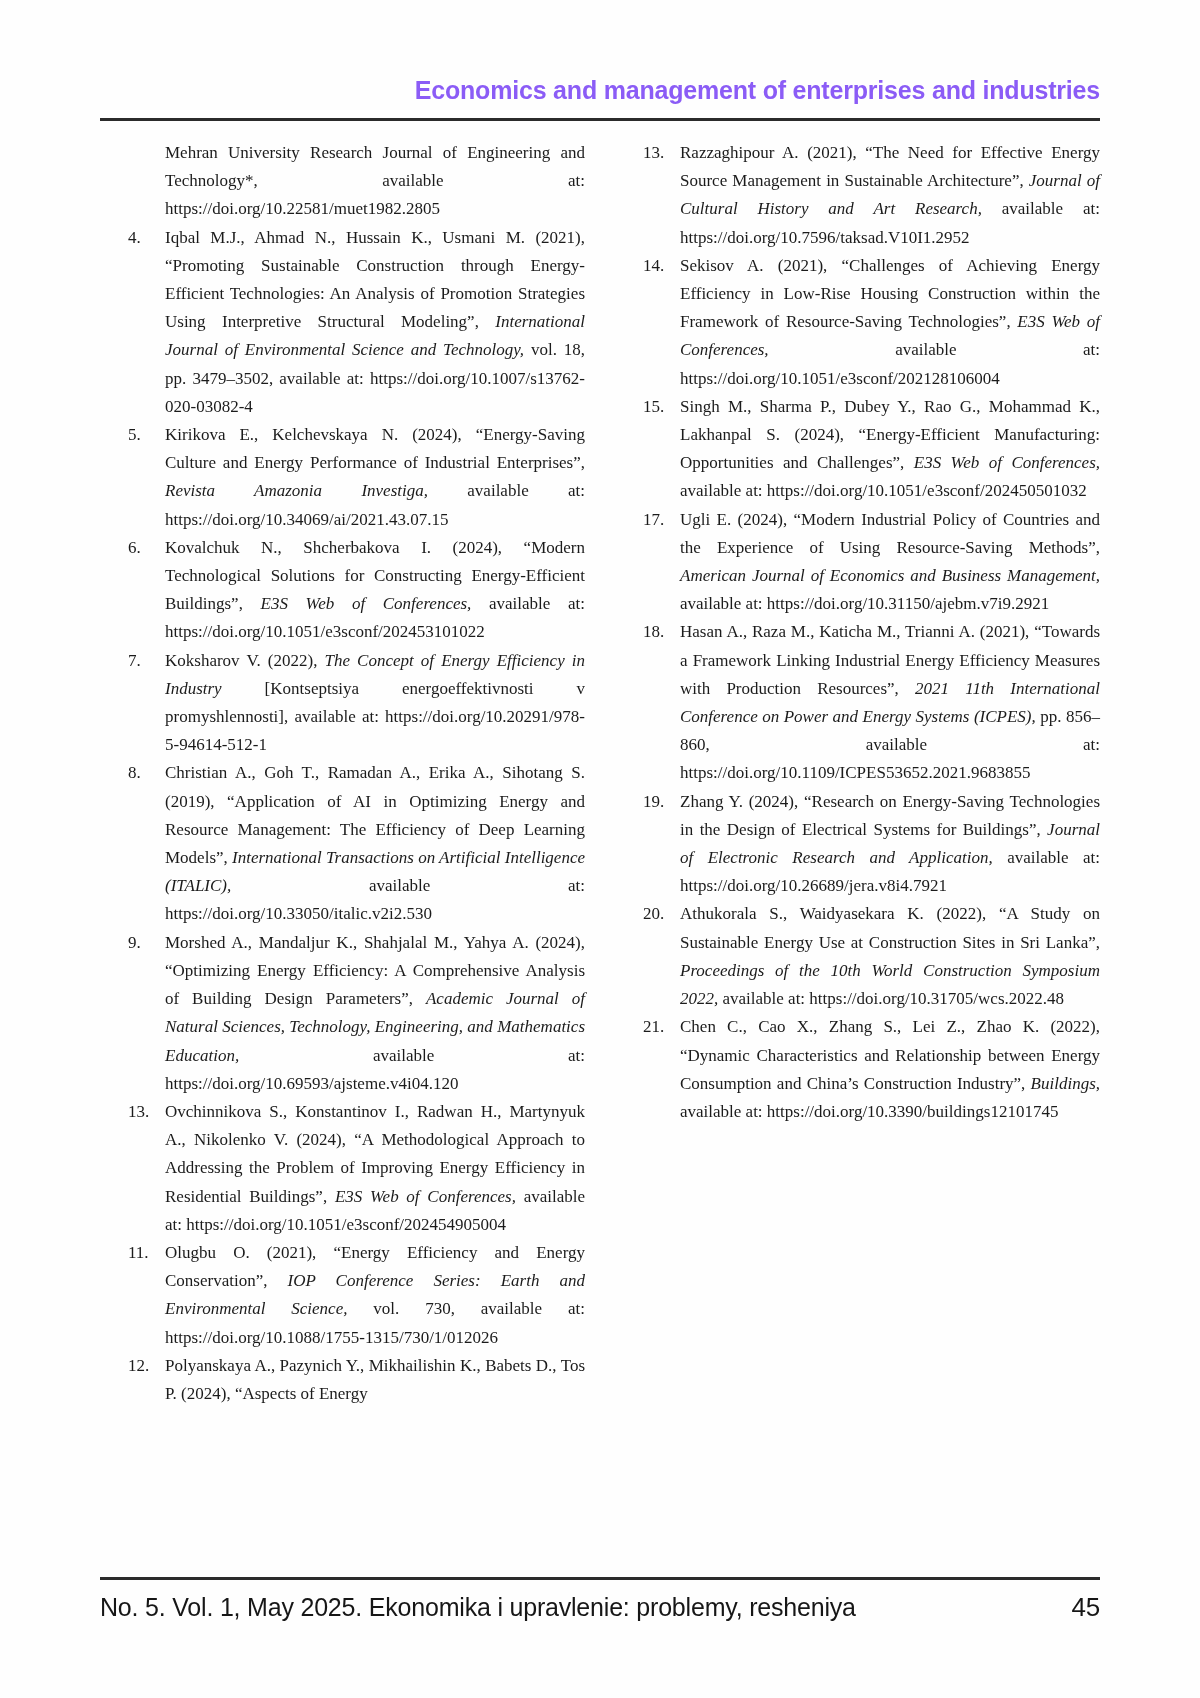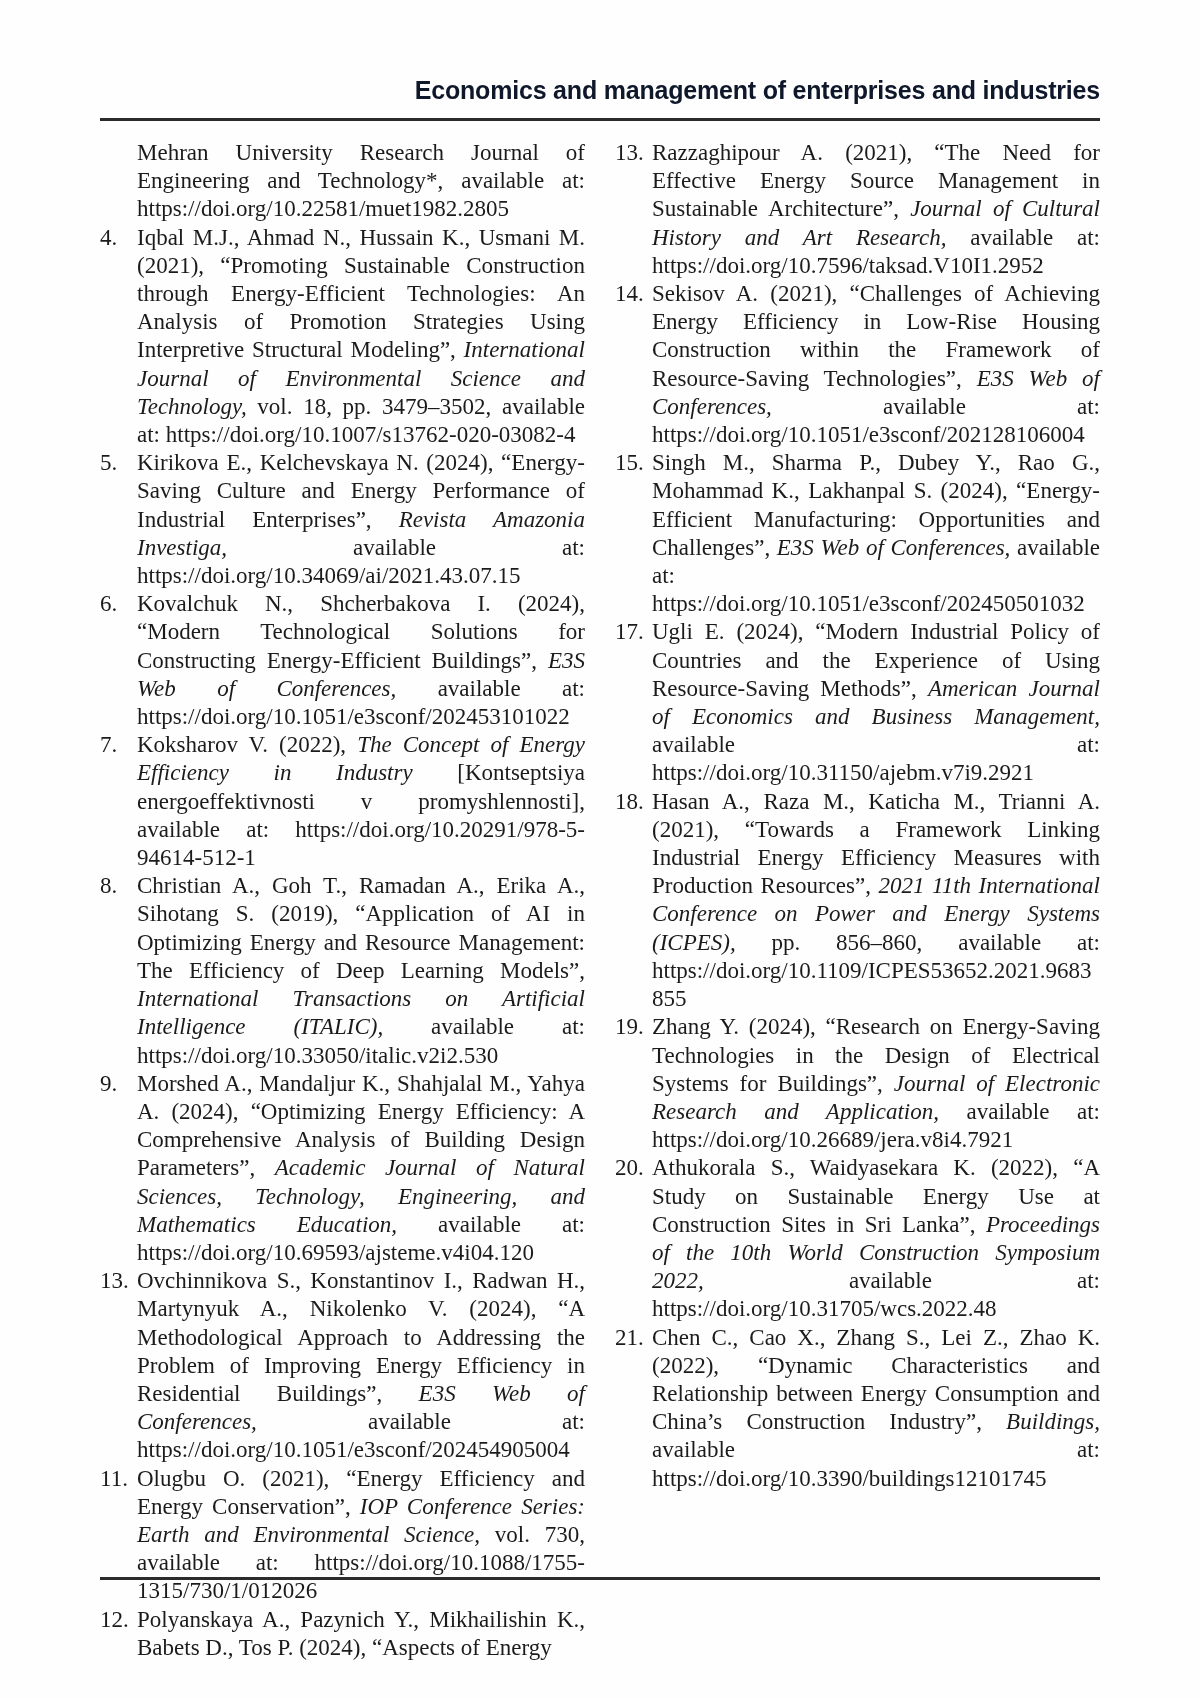--- a/index.html
+++ b/index.html
@@ -19,21 +19,21 @@
   .running-head {
     position: absolute;
     left: 100px;
     top: 76px;
     width: 1000px;
     text-align: right;
     font-family: "Liberation Sans", sans-serif;
     font-weight: 700;
     font-size: 25px;
     letter-spacing: -0.2px;
-    color: #0f172a;
+    color: #8b5cf6;
     white-space: nowrap;
   }
   .head-rule {
     position: absolute;
     left: 100px;
     top: 118px;
     width: 1000px;
     height: 3px;
     background: #2b2b2b;
   }
@@ -46,23 +46,24 @@
     gap: 30px;
   }
   .col {
     width: 485px;
     flex: 0 0 485px;
   }
   .ref {
     position: relative;
     padding-left: 37px;
     text-align: justify;
-    font-size: 23px;
+    font-size: 17px;
     line-height: 28.2px;
     overflow-wrap: break-word;
+    margin-left: 28px;
   }
   .ref .num {
     position: absolute;
     left: 0;
     top: 0;
     width: 37px;
     text-align: left;
   }
   .ref em {
     font-style: italic;
@@ -121,14 +122,18 @@
         <div class="ref"><span class="num">17.</span><span><span>Ugli E. (2024), “Modern Industrial Policy of Countries and the Experience of Using Resource-Saving Methods”, </span><em>American Journal of Economics and Business Management,</em><span> available at: https://doi.org/10.31150/ajebm.v7i9.2921</span></span></div>
         <div class="ref"><span class="num">18.</span><span><span>Hasan A., Raza M., Katicha M., Trianni A. (2021), “Towards a Framework Linking Industrial Energy Efficiency Measures with Production Resources”, </span><em>2021 11th International Conference on Power and Energy Systems (ICPES),</em><span> pp. 856–860, available at: https://doi.org/10.1109/ICPES53652.2021.9683855</span></span></div>
         <div class="ref"><span class="num">19.</span><span><span>Zhang Y. (2024), “Research on Energy-Saving Technologies in the Design of Electrical Systems for Buildings”, </span><em>Journal of Electronic Research and Application,</em><span> available at: https://doi.org/10.26689/jera.v8i4.7921</span></span></div>
         <div class="ref"><span class="num">20.</span><span><span>Athukorala S., Waidyasekara K. (2022), “A Study on Sustainable Energy Use at Construction Sites in Sri Lanka”, </span><em>Proceedings of the 10th World Construction Symposium 2022,</em><span> available at: https://doi.org/10.31705/wcs.2022.48</span></span></div>
         <div class="ref"><span class="num">21.</span><span><span>Chen C., Cao X., Zhang S., Lei Z., Zhao K. (2022), “Dynamic Characteristics and Relationship between Energy Consumption and China’s Construction Industry”, </span><em>Buildings,</em><span> available at: https://doi.org/10.3390/buildings12101745</span></span></div>
       </div>
   </div>
 
   <div class="foot-rule"></div>
 
+  <div class="footer">
+    <span>No. 5. Vol. 1, May 2025. Ekonomika i upravlenie: problemy, resheniya</span>
+    <span class="page-num">45</span>
+  </div>
 
 </div>
 
 </body></html>

